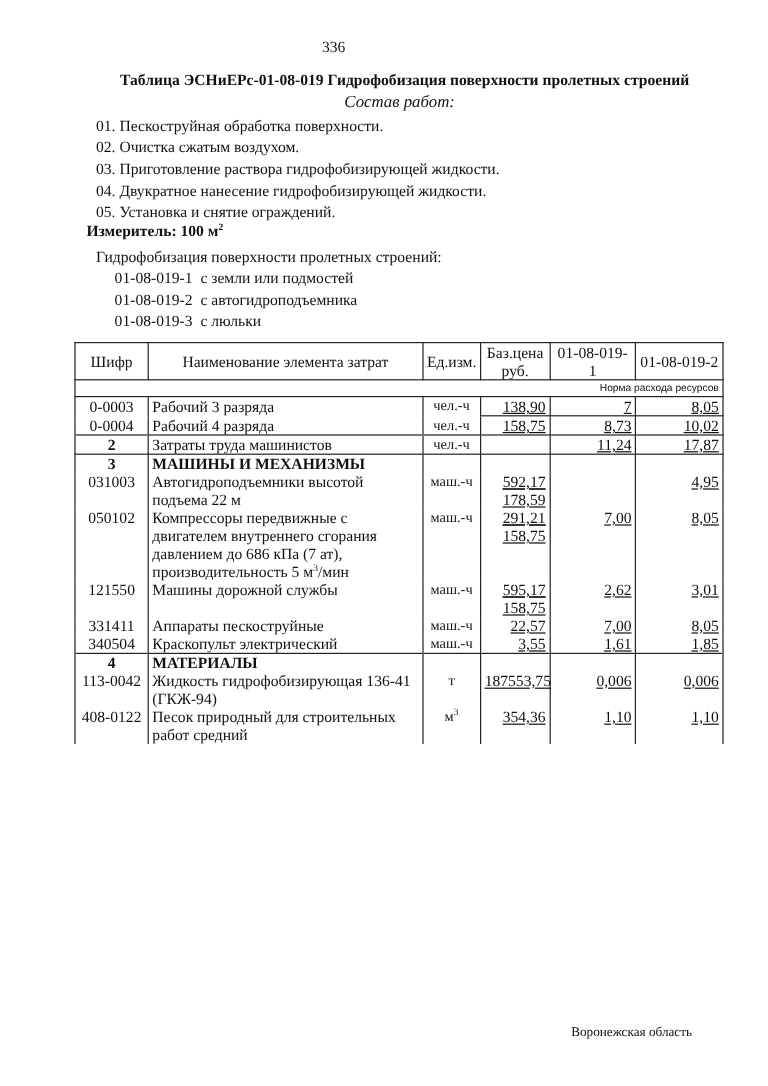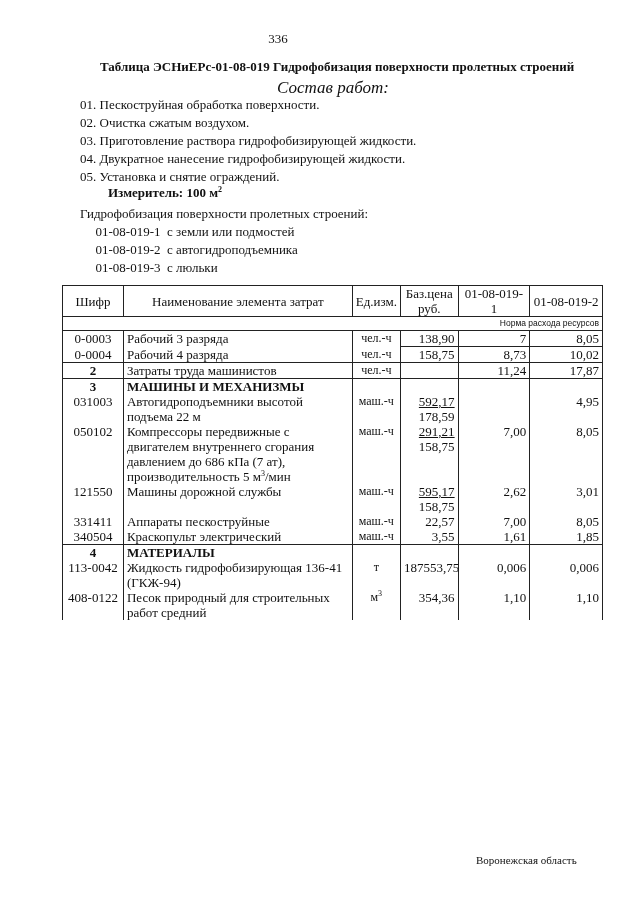--- a/index.html
+++ b/index.html
@@ -1,35 +1,35 @@
 <!DOCTYPE html>
 <html><head>
   <meta charset="utf-8">
   <style>
     html, body { margin: 0; padding: 0; background: #ffffff; }
     body { width: 640px; height: 905px; position: relative; font-family: "Liberation Serif", serif; color: #111; font-size: 13px; overflow: hidden; }
     .abs { position: absolute; }
     .page-num { left: 0; width: 556px; top: 31px; text-align: center; font-size: 13px; }
     .title { left: 64px; top: 59px; font-weight: bold; font-size: 13px; white-space: nowrap; margin-left: 36px; }
-    .subtitle { left: 0; width: 551px; top: 78px; text-align: center; font-style: italic; font-size: 17px; padding-left: 115px; box-sizing: border-box; }
+    .subtitle { left: 0; width: 551px; top: 78px; text-align: center; font-style: italic; font-size: 14px; padding-left: 115px; box-sizing: border-box; }
     .work-item { left: 80px; font-size: 13px; white-space: nowrap; }
-    .measure { left: 72px; top: 185px; font-weight: bold; font-size: 13px; margin-left: 36px; }
+    .measure { left: 72px; top: 185px; font-weight: bold; font-size: 13px; }
     .measure sup { font-size: 8px; }
     .variant-intro { left: 80px; top: 206px; font-size: 13px; }
     .variant { left: 62px; font-size: 13px; white-space: nowrap; margin-left: 27px; }
     .variant .code { display: inline-block; width: 78px; }
     table { position: absolute; left: 62px; top: 285px; width: 541px; border-collapse: collapse; font-size: 13px; table-layout: fixed; }
     td, th { padding: 0 3px; vertical-align: top; line-height: 15px; }
     th { font-weight: normal; border: 1px solid #222; vertical-align: middle; text-align: center; height: 30px; }
     .c1 { width: 57px; } .c2 { width: 214px; } .c3 { width: 45px; } .c4 { width: 54px; } .c5 { width: 67px; } .c6 { width: 68px; }
     td { border-left: 1px solid #222; border-right: 1px solid #222; }
     .norma td { border-top: 1px solid #222; border-bottom: 1px solid #222; text-align: right; font-family: "Liberation Sans", sans-serif; font-size: 8.5px; height: 13px; line-height: 13px; }
     .code { text-align: center; }
     .unit { text-align: center; font-size: 12px; }
-    .num { text-align: right; }
+    .num { text-align: right; text-decoration: underline; }
     .grp td { border-top: 1px solid #222; }
     .grp .code, .bold { font-weight: bold; }
     .sum td { border-top: 1px solid #222; border-bottom: 1px solid #222; }
     .u { text-decoration: underline; }
     .last td { border-bottom: 1px solid #222; }
     .name { text-align: left; }
     sup { font-size: 8px; line-height: 0; }
     .footer { left: 476px; top: 854px; font-size: 11px; }
   </style>
 </head>

